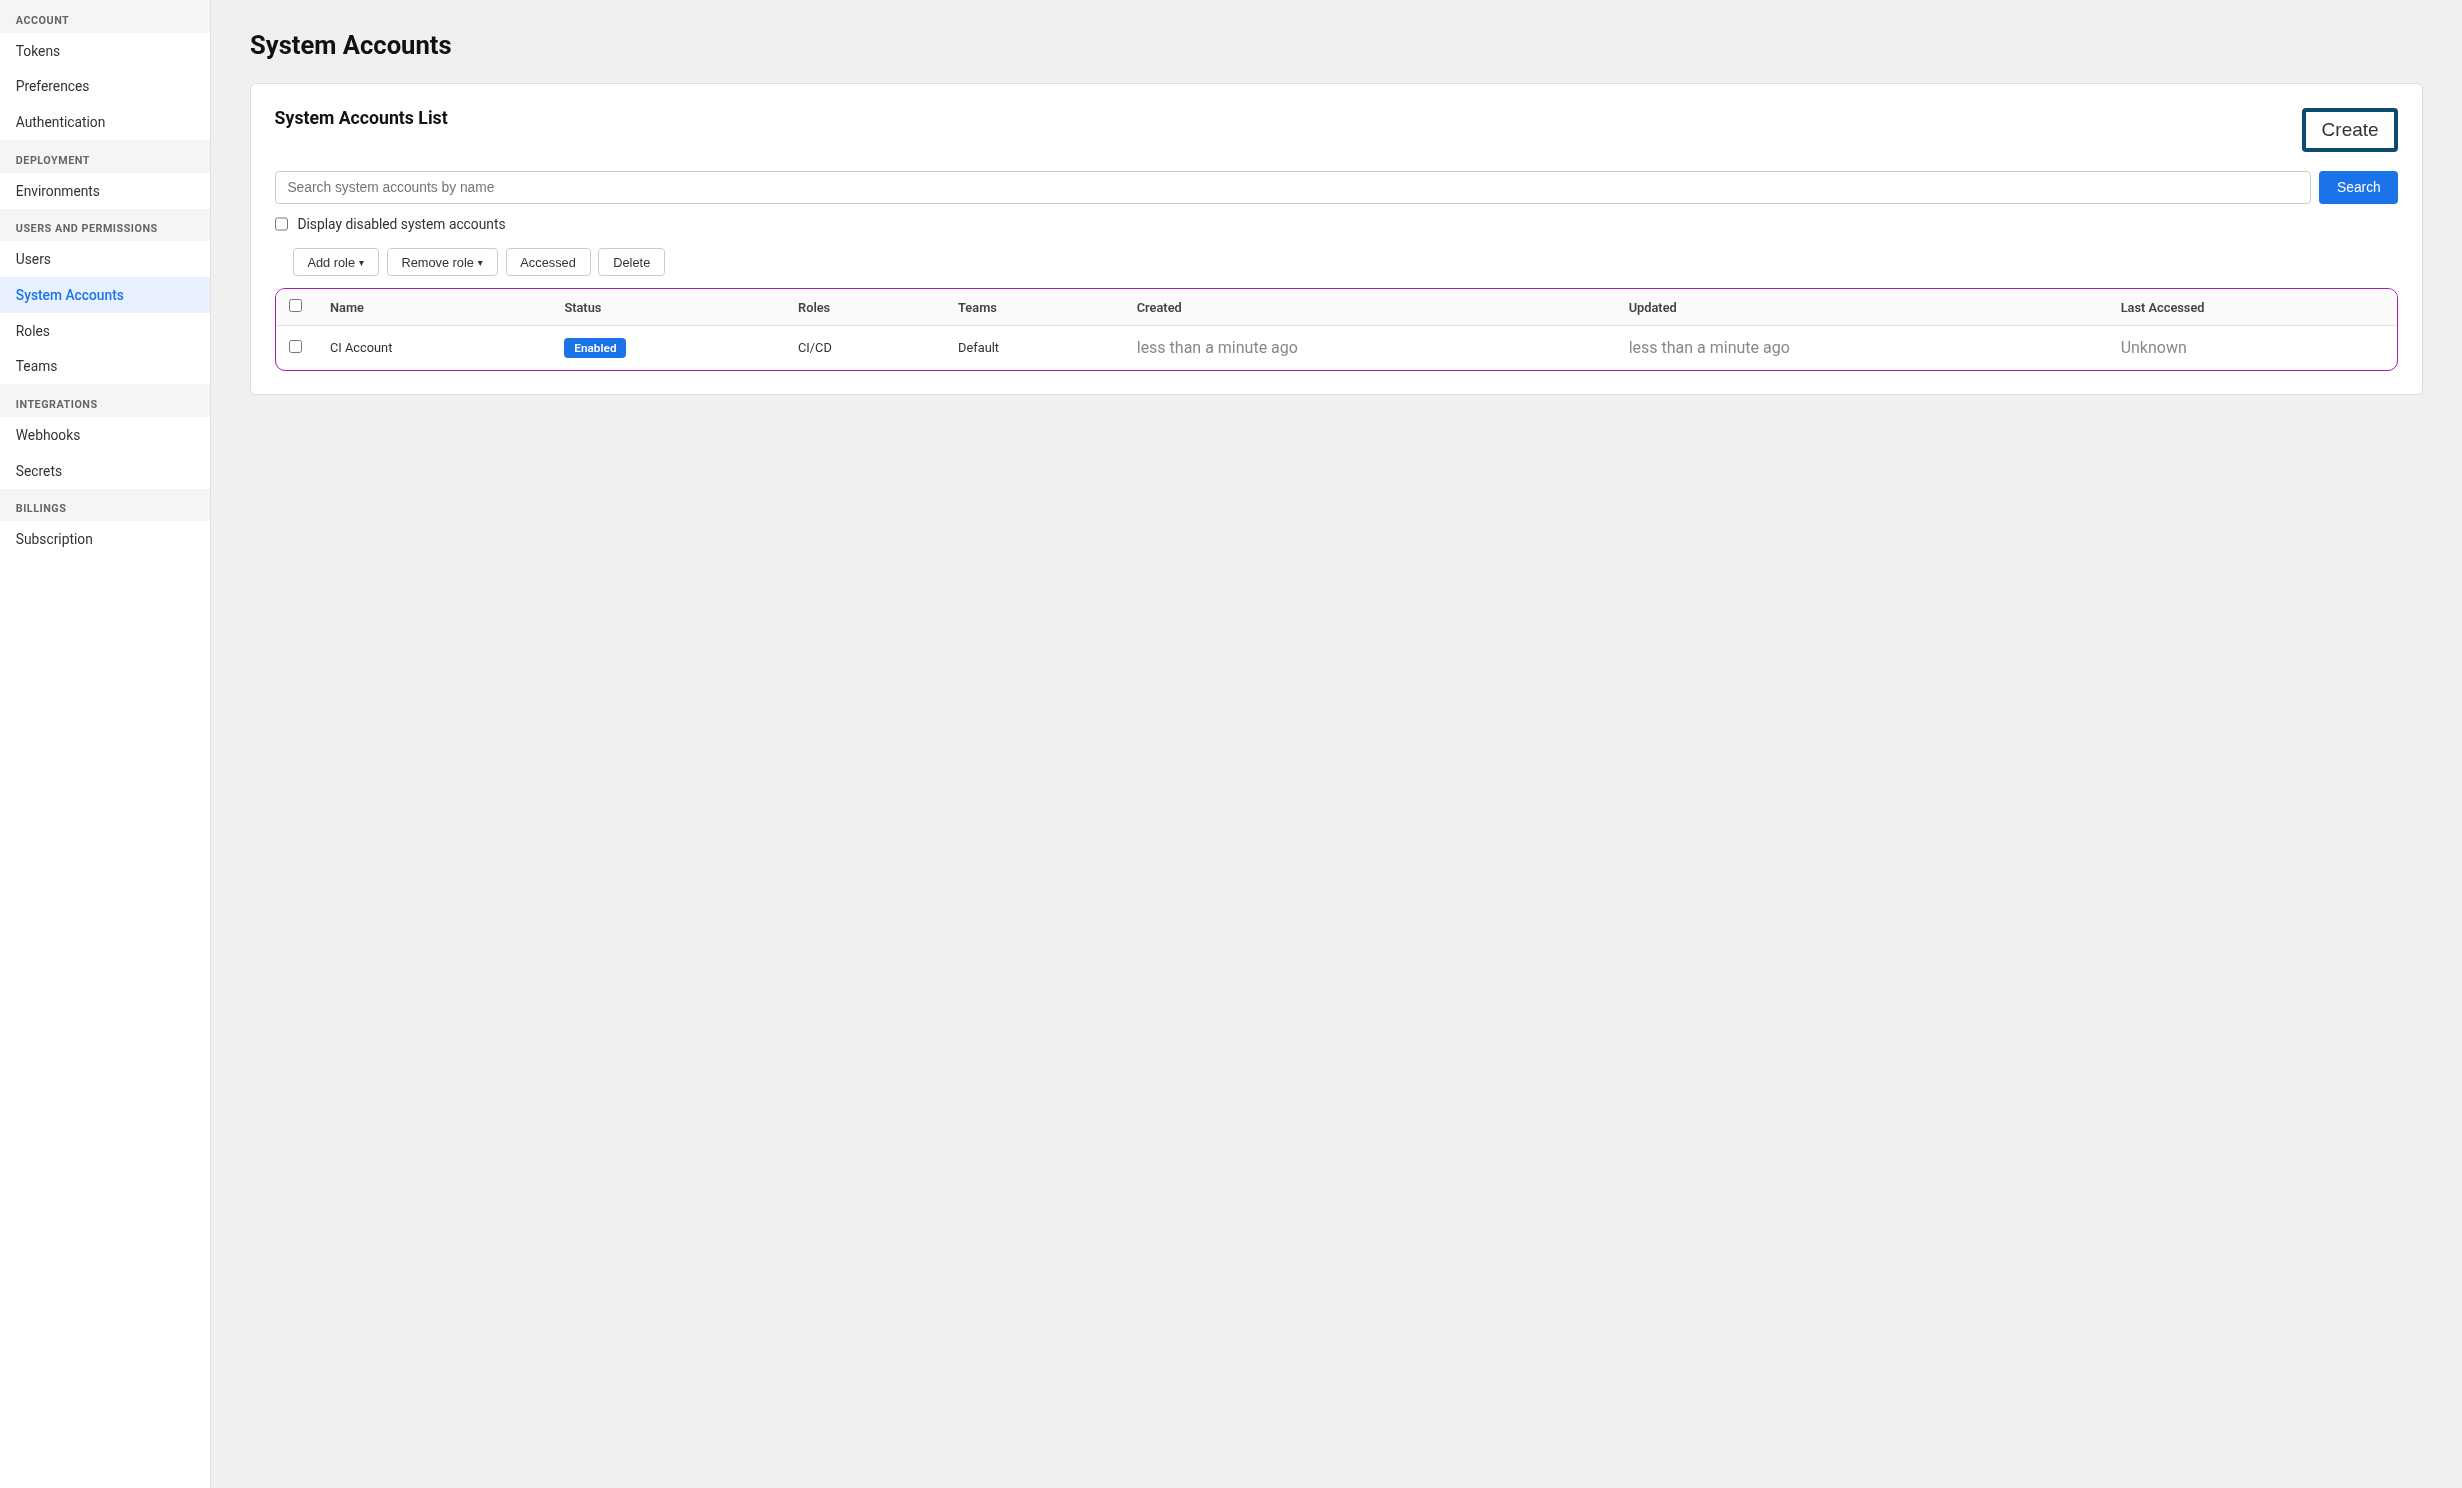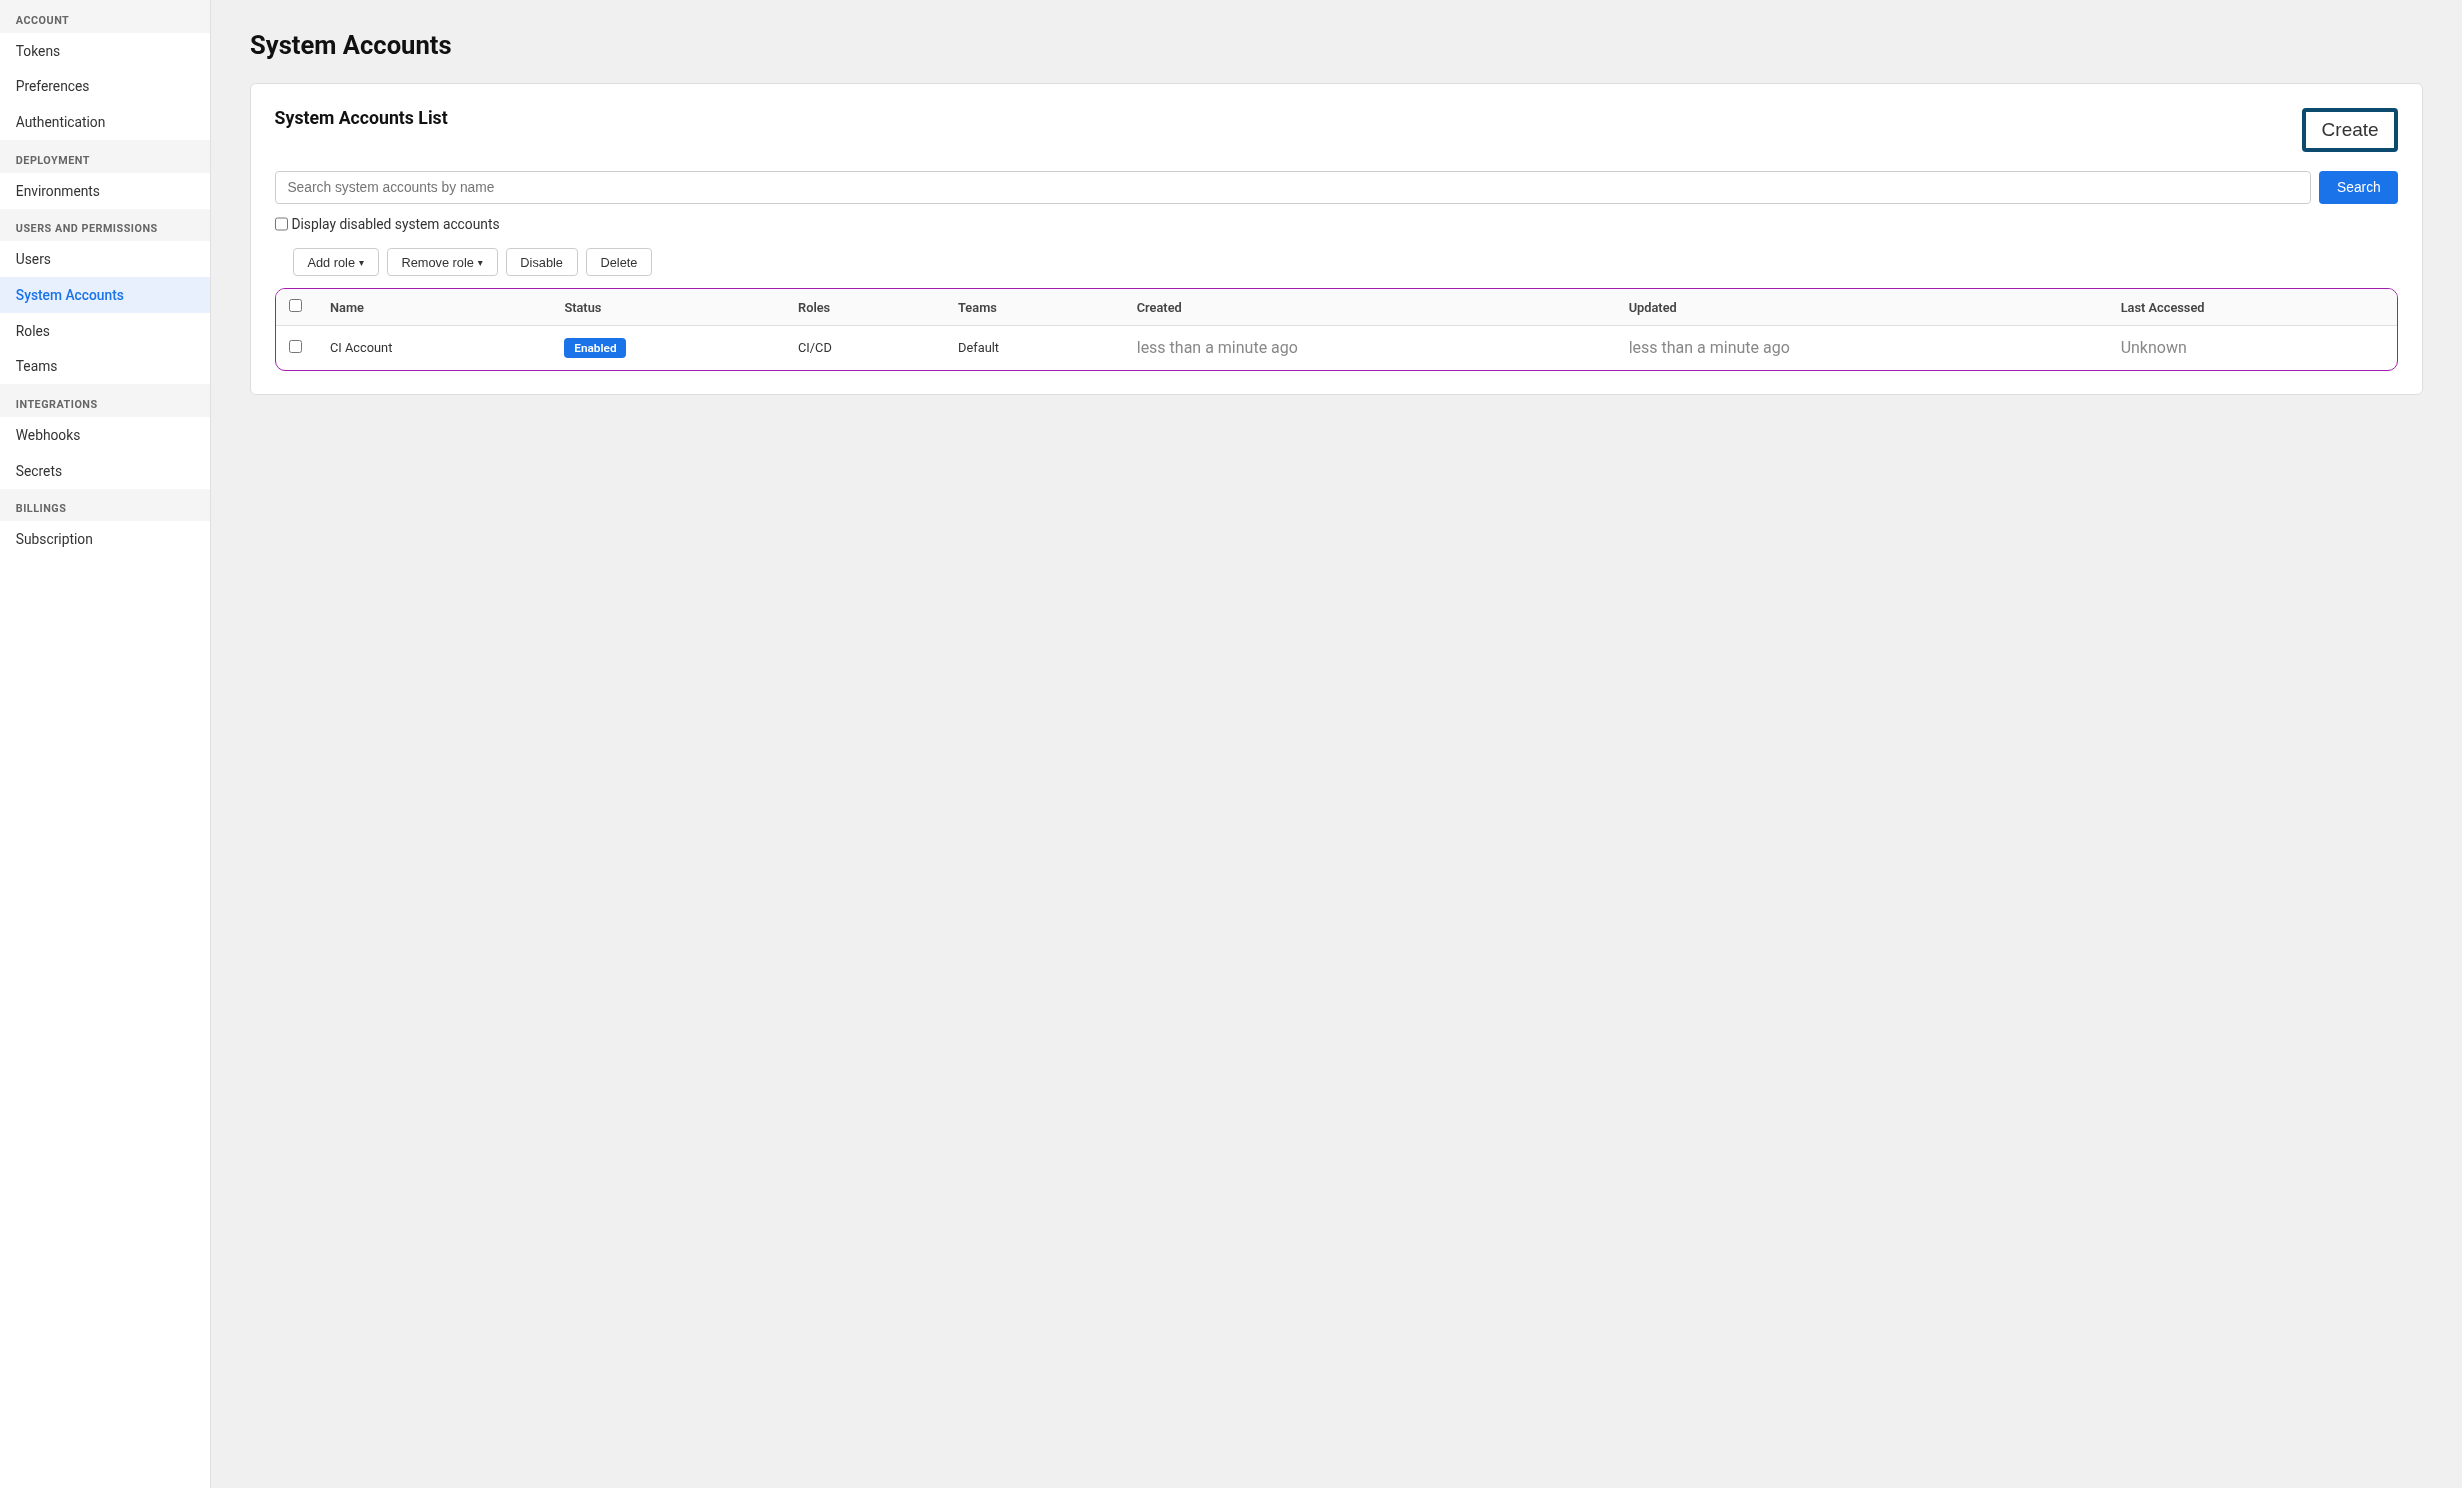--- a/index.html
+++ b/index.html
@@ -121,21 +121,21 @@
       border-radius: 3.9px;
       font-size: 13.8px;
       cursor: pointer;
       font-weight: 500;
     }
 
     
     .checkbox-row {
       display: flex;
       align-items: center;
-      gap: 3px;
+      gap: 9px;
       margin-bottom: 15.8px;
       font-size: 13.8px;
       color: #333;
     }
 
     .checkbox-row input[type="checkbox"] {
       width: 13.8px;
       height: 13.8px;
     }
 
@@ -270,21 +270,21 @@
 
     <div class="checkbox-row">
       <input type="checkbox" style="">
       <label>Display disabled system accounts</label>
     </div>
 
     <div class="actions-row">
 
     <button class="btn-action">Add role<span class="chevron">▾</span></button>
         <button class="btn-action">Remove role<span class="chevron">▾</span></button>
-        <button class="btn-action">Disable</button>
+        <button class="btn-action">Accessed</button>
         <button class="btn-action">Delete</button>
       </div>
 
 
     <div class="table-wrapper">
       <table>
         <thead>
           <tr>
             <th class="th-checkbox">
               <input type="checkbox" style="">

